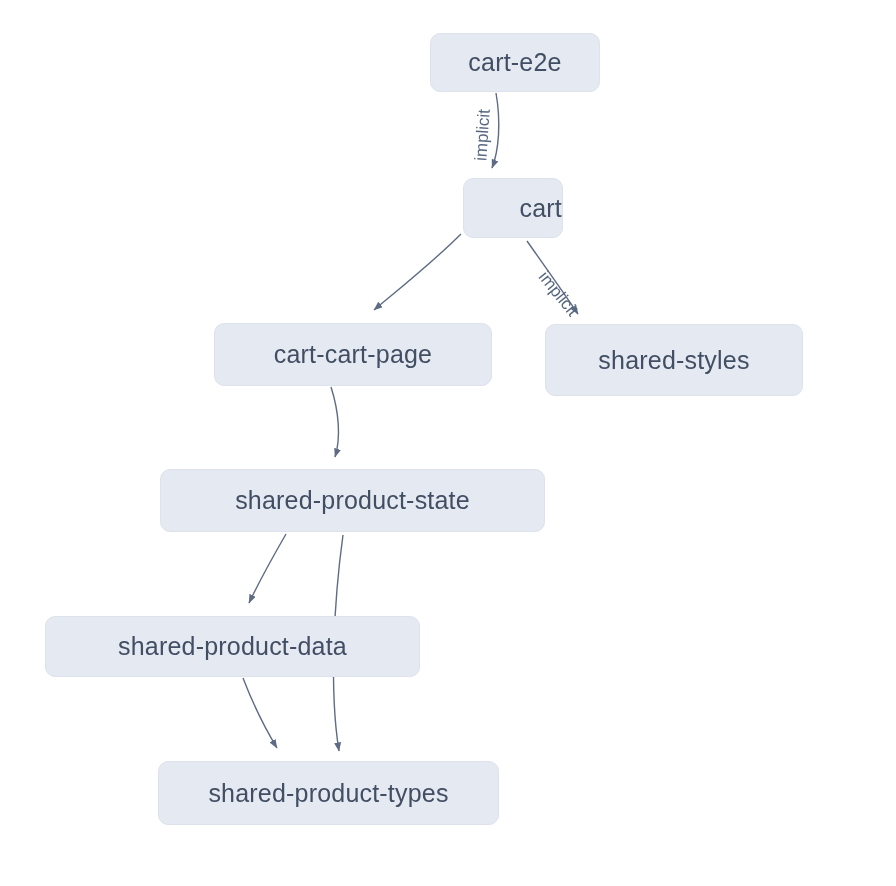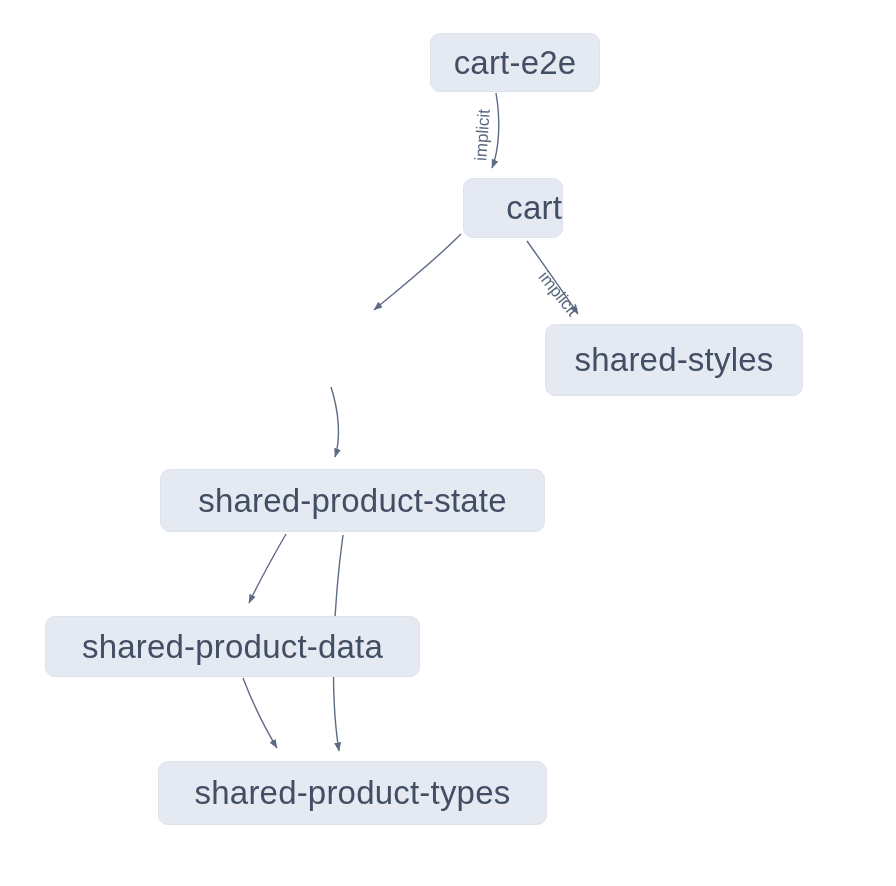--- a/index.html
+++ b/index.html
@@ -30,21 +30,21 @@
   .node {
     position: absolute;
     box-sizing: border-box;
     background: #e5e9f1;
     border: 1px solid #dde2ec;
     border-radius: 10px;
     display: flex;
     align-items: center;
     justify-content: center;
     color: #414e63;
-    font-size: 33px;
+    font-size: 25px;
     letter-spacing: 0.2px;
     white-space: nowrap;
     cursor: pointer;
   }
   .edge-label {
     position: absolute;
     transform: translate(-50%, -50%) rotate(var(--rot, 0deg));
     color: #57677f;
     font-size: 17px;
     white-space: nowrap;
@@ -79,34 +79,37 @@
   </svg>
 
   <div class="node" style="left:430px; top:33px; width:170px; height:59px;">
     <span>cart-e2e</span>
   </div>
 
   <div class="node" style="left:463px; top:178px; width:100px; height:60px;justify-content:flex-end;">
     <span>cart</span>
   </div>
 
+  <div class="node" style="left:214px; top:323px; width:278px; height:63px;">
+    <span>cart-cart-page</span>
+  </div>
 
   <div class="node" style="left:545px; top:324px; width:258px; height:72px;">
     <span>shared-styles</span>
   </div>
 
   <div class="node" style="left:160px; top:469px; width:385px; height:63px;">
     <span>shared-product-state</span>
   </div>
 
   <div class="node" style="left:45px; top:616px; width:375px; height:61px;">
     <span>shared-product-data</span>
   </div>
 
-  <div class="node" style="left:158px; top:761px; width:389px; height:64px;">
+  <div class="node" style="left:158px; top:761px; width:341px; height:64px;">
     <span>shared-product-types</span>
   </div>
 
   <div class="edge-label" style="left:483px; top:135px; --rot:-86deg;">implicit</div>
 
   <div class="edge-label" style="left:558px; top:294px; --rot:51deg;">implicit</div>
 
 </div>
 
 </body></html>

